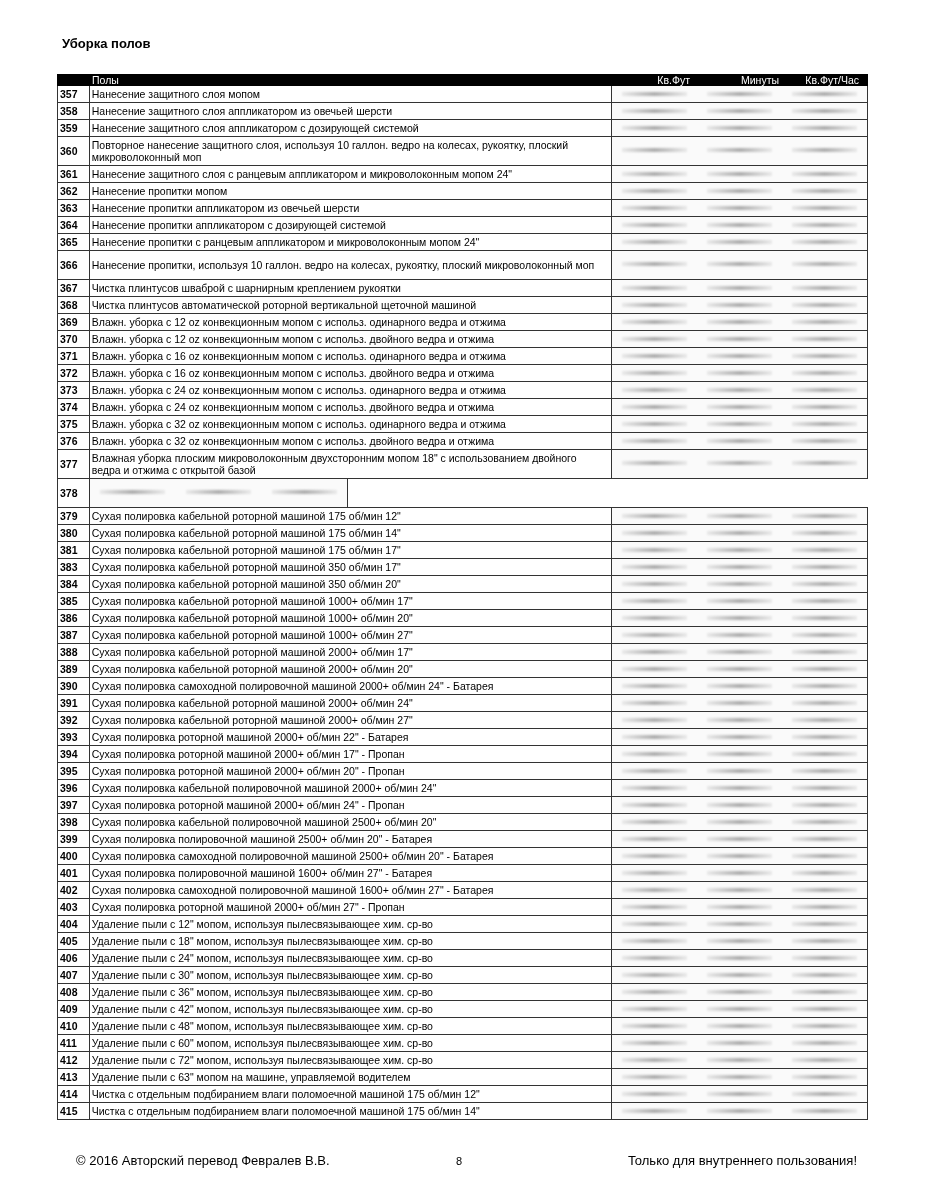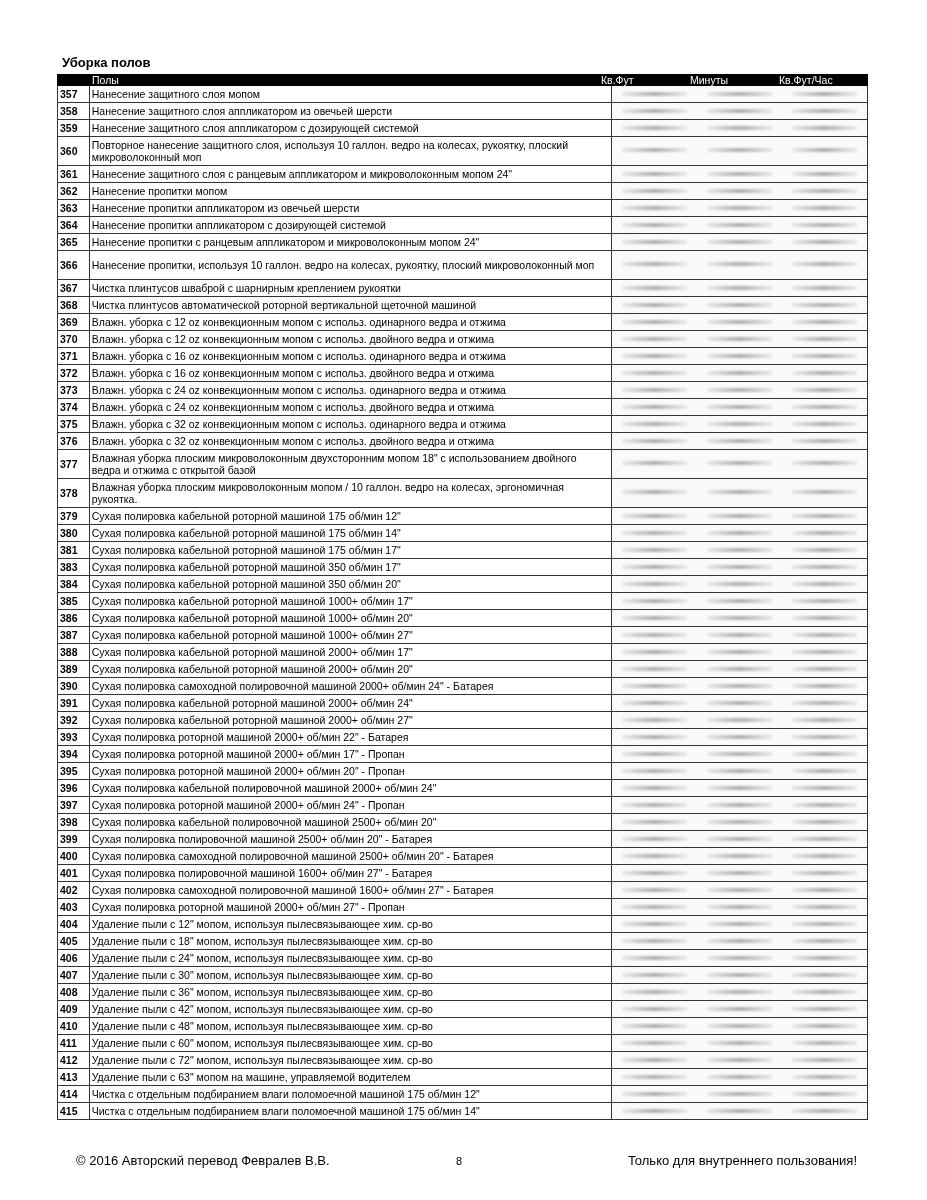--- a/index.html
+++ b/index.html
@@ -1,23 +1,23 @@
 <!DOCTYPE html>
 <html><head>
 <meta charset="utf-8">
 <style>
   html, body { margin: 0; padding: 0; background: #ffffff; }
   body { width: 927px; height: 1200px; position: relative; overflow: hidden;
          font-family: "Liberation Sans", sans-serif; color: #000; }
-  .title { position: absolute; left: 62px; top: 55px; font-size: 13px; font-weight: bold; }
+  .title { position: absolute; left: 62px; top: 36px; font-size: 13px; font-weight: bold; }
   .table { position: absolute; left: 57px; top: 74px; width: 811px; }
   .thead { display: flex; background: #000; color: #fff; height: 12px; font-size: 10.5px; line-height: 12px; }
   .thead .h-num { width: 31px; }
   .thead .h-desc { width: 509px; padding-left: 4px; font-weight: normal; }
-  .thead .h-c { width: 89px; text-align: left; }
+  .thead .h-c { width: 89px; text-align: right; }
   .thead .h-c.last { width: 80px; }
   .row { display: flex; border-bottom: 1px solid #333; position: relative; }
   .row .num { width: 29px; border-left: 1px solid #333; border-right: 1px solid #333;
               font-weight: bold; font-size: 10.5px; padding-left: 2px; display: flex; align-items: center; }
   .row .desc { width: 507px; padding-left: 2px; padding-right: 17px; font-size: 10.5px; line-height: 12px;
                border-right: 1px solid #333; display: flex; align-items: center; }
   .row .vals { width: 257px; display: flex; border-right: 1px solid #333; background: #fafafa; }
   .row .val { flex: 1; position: relative; }
   .row .val::after { content: ""; position: absolute; left: 12%; right: 12%; top: 40%; height: 4px;
                      background: linear-gradient(90deg, rgba(170,170,170,0.2), rgba(140,140,140,0.7), rgba(170,170,170,0.2));
@@ -227,21 +227,20 @@
         <div class="num">377</div>
         <div class="desc">Влажная уборка плоским микроволоконным двухсторонним мопом 18" с использованием двойного ведра и отжима с открытой базой</div>
         <div class="vals">
           <div class="val"></div>
           <div class="val"></div>
           <div class="val"></div>
         </div>
       </div>
       <div class="row double">
         <div class="num">378</div>
-        <div class="desc">Влажная уборка плоским микроволоконным мопом / 10 галлон. ведро  на колесах, эргономичная рукоятка.</div>
         <div class="vals">
           <div class="val"></div>
           <div class="val"></div>
           <div class="val"></div>
         </div>
       </div>
       <div class="row single">
         <div class="num">379</div>
         <div class="desc">Сухая полировка кабельной роторной машиной 175 об/мин 12"</div>
         <div class="vals">

